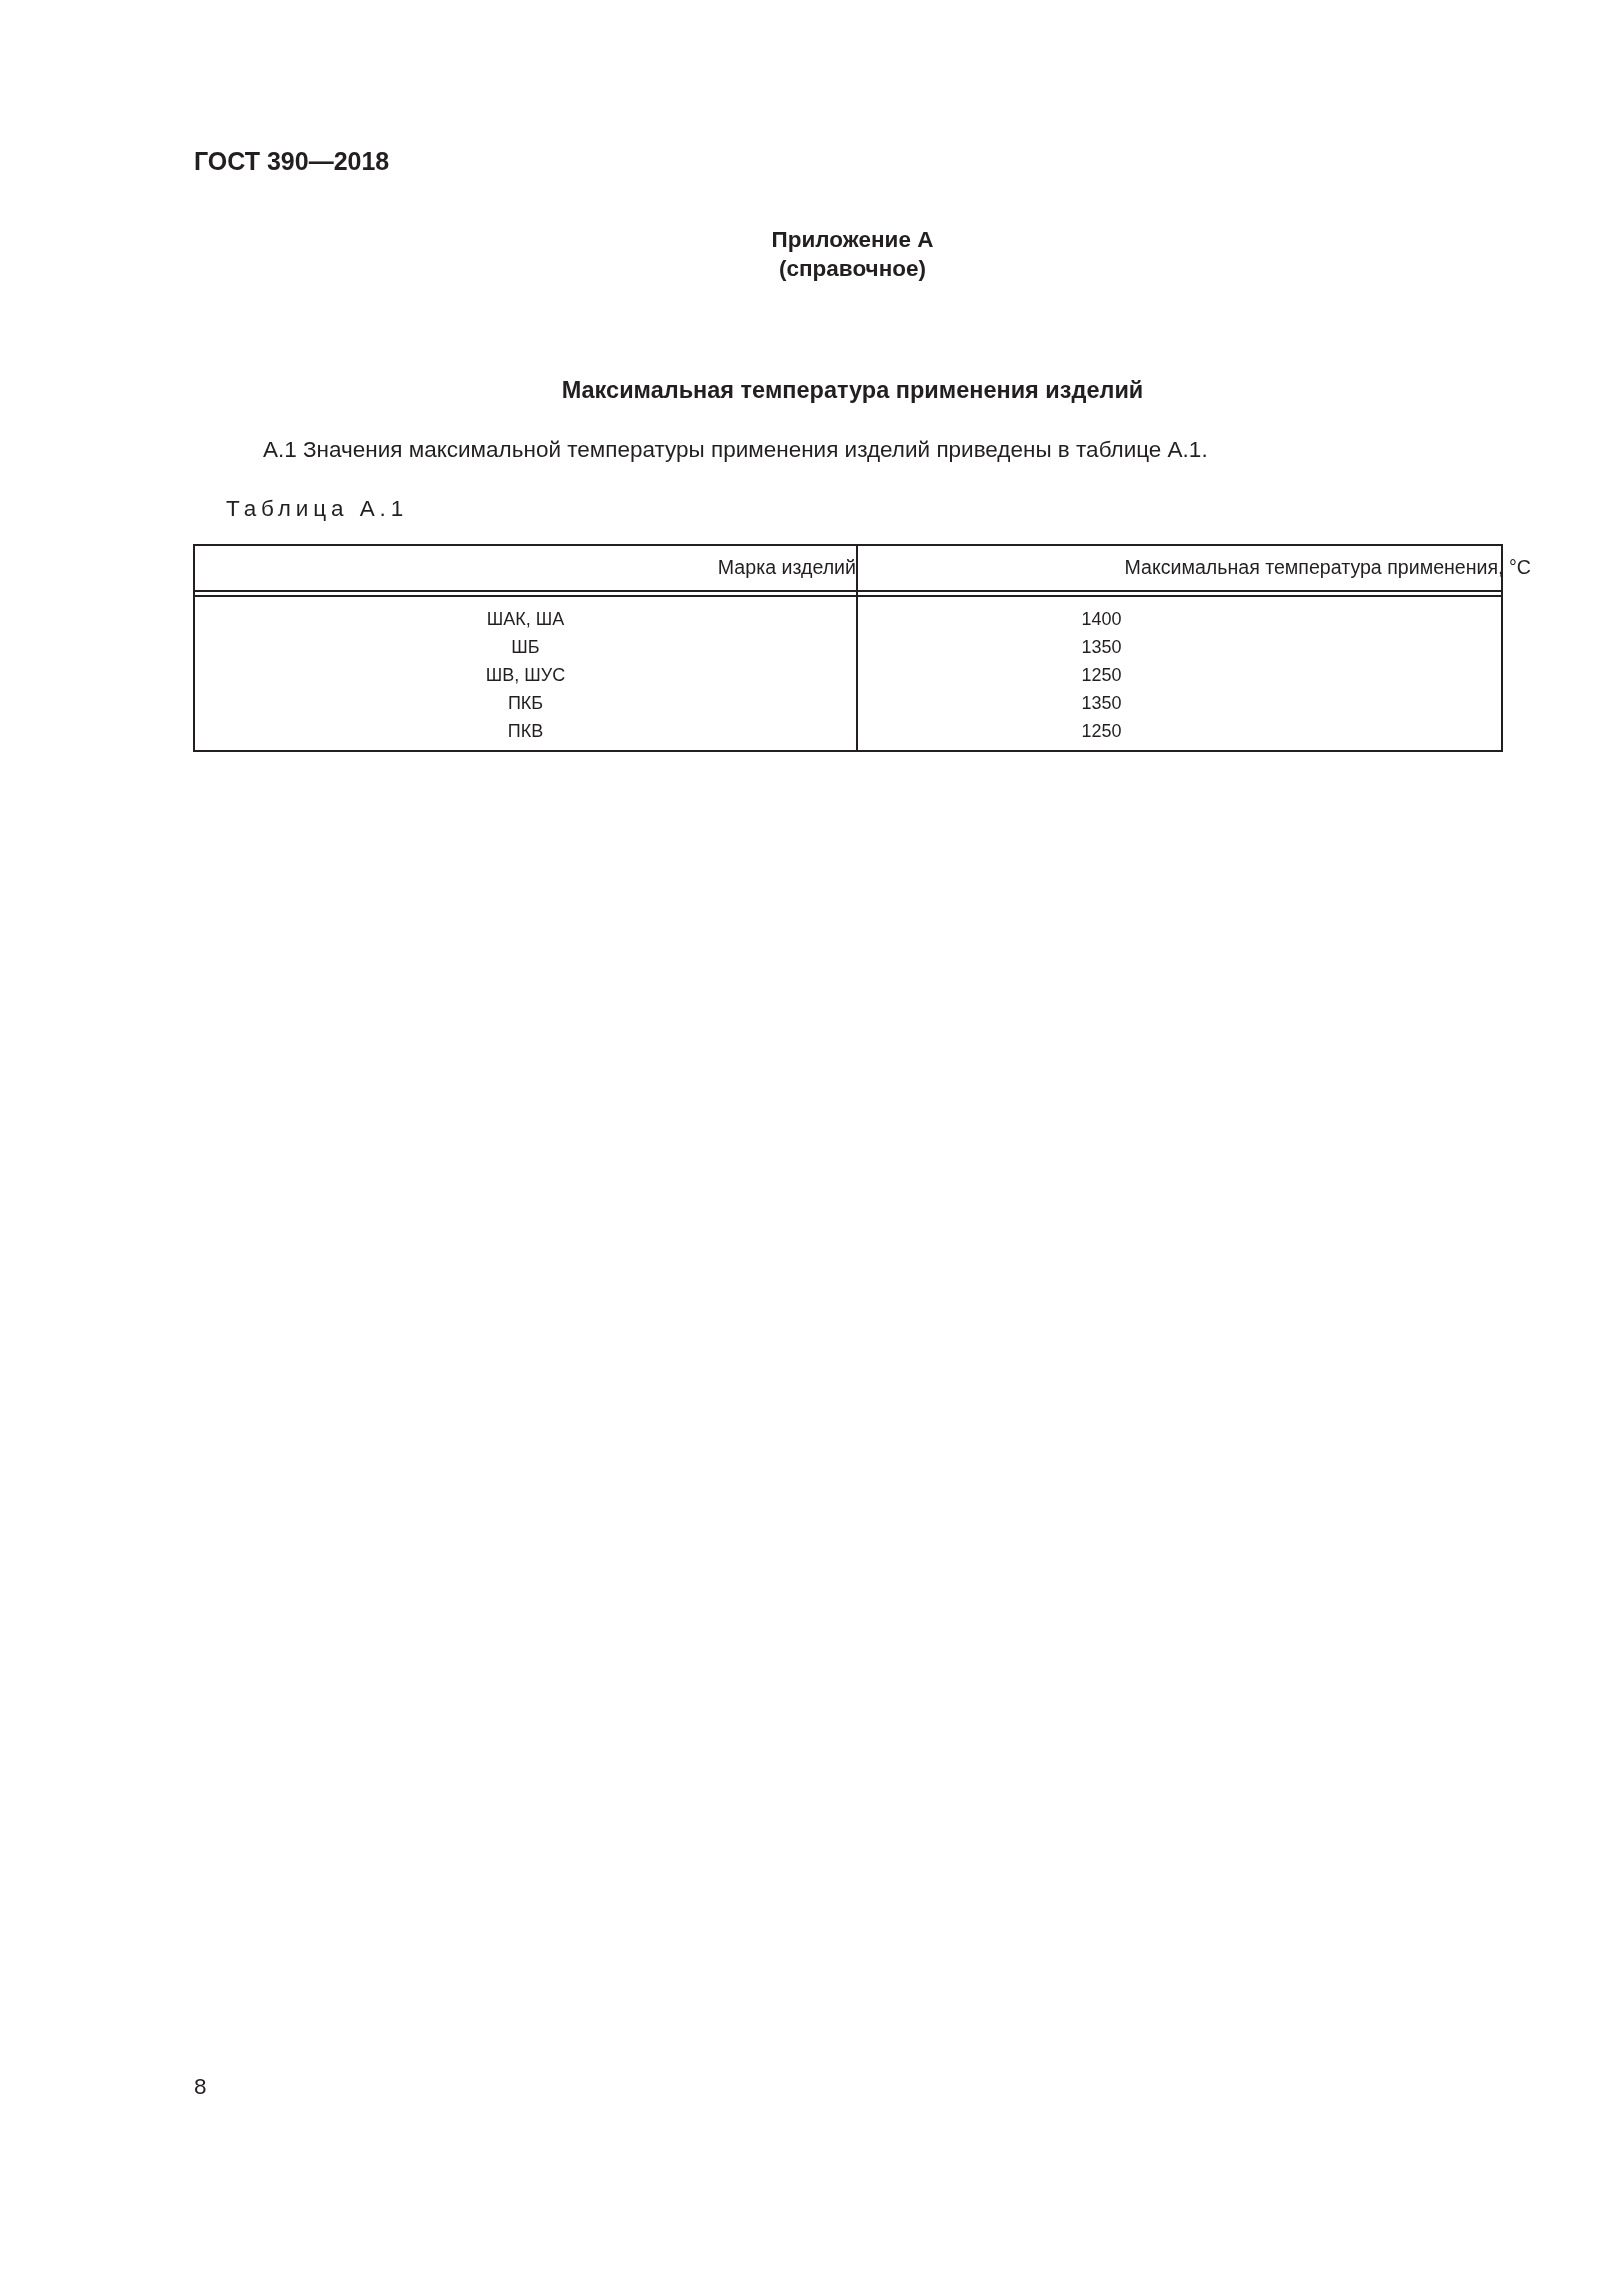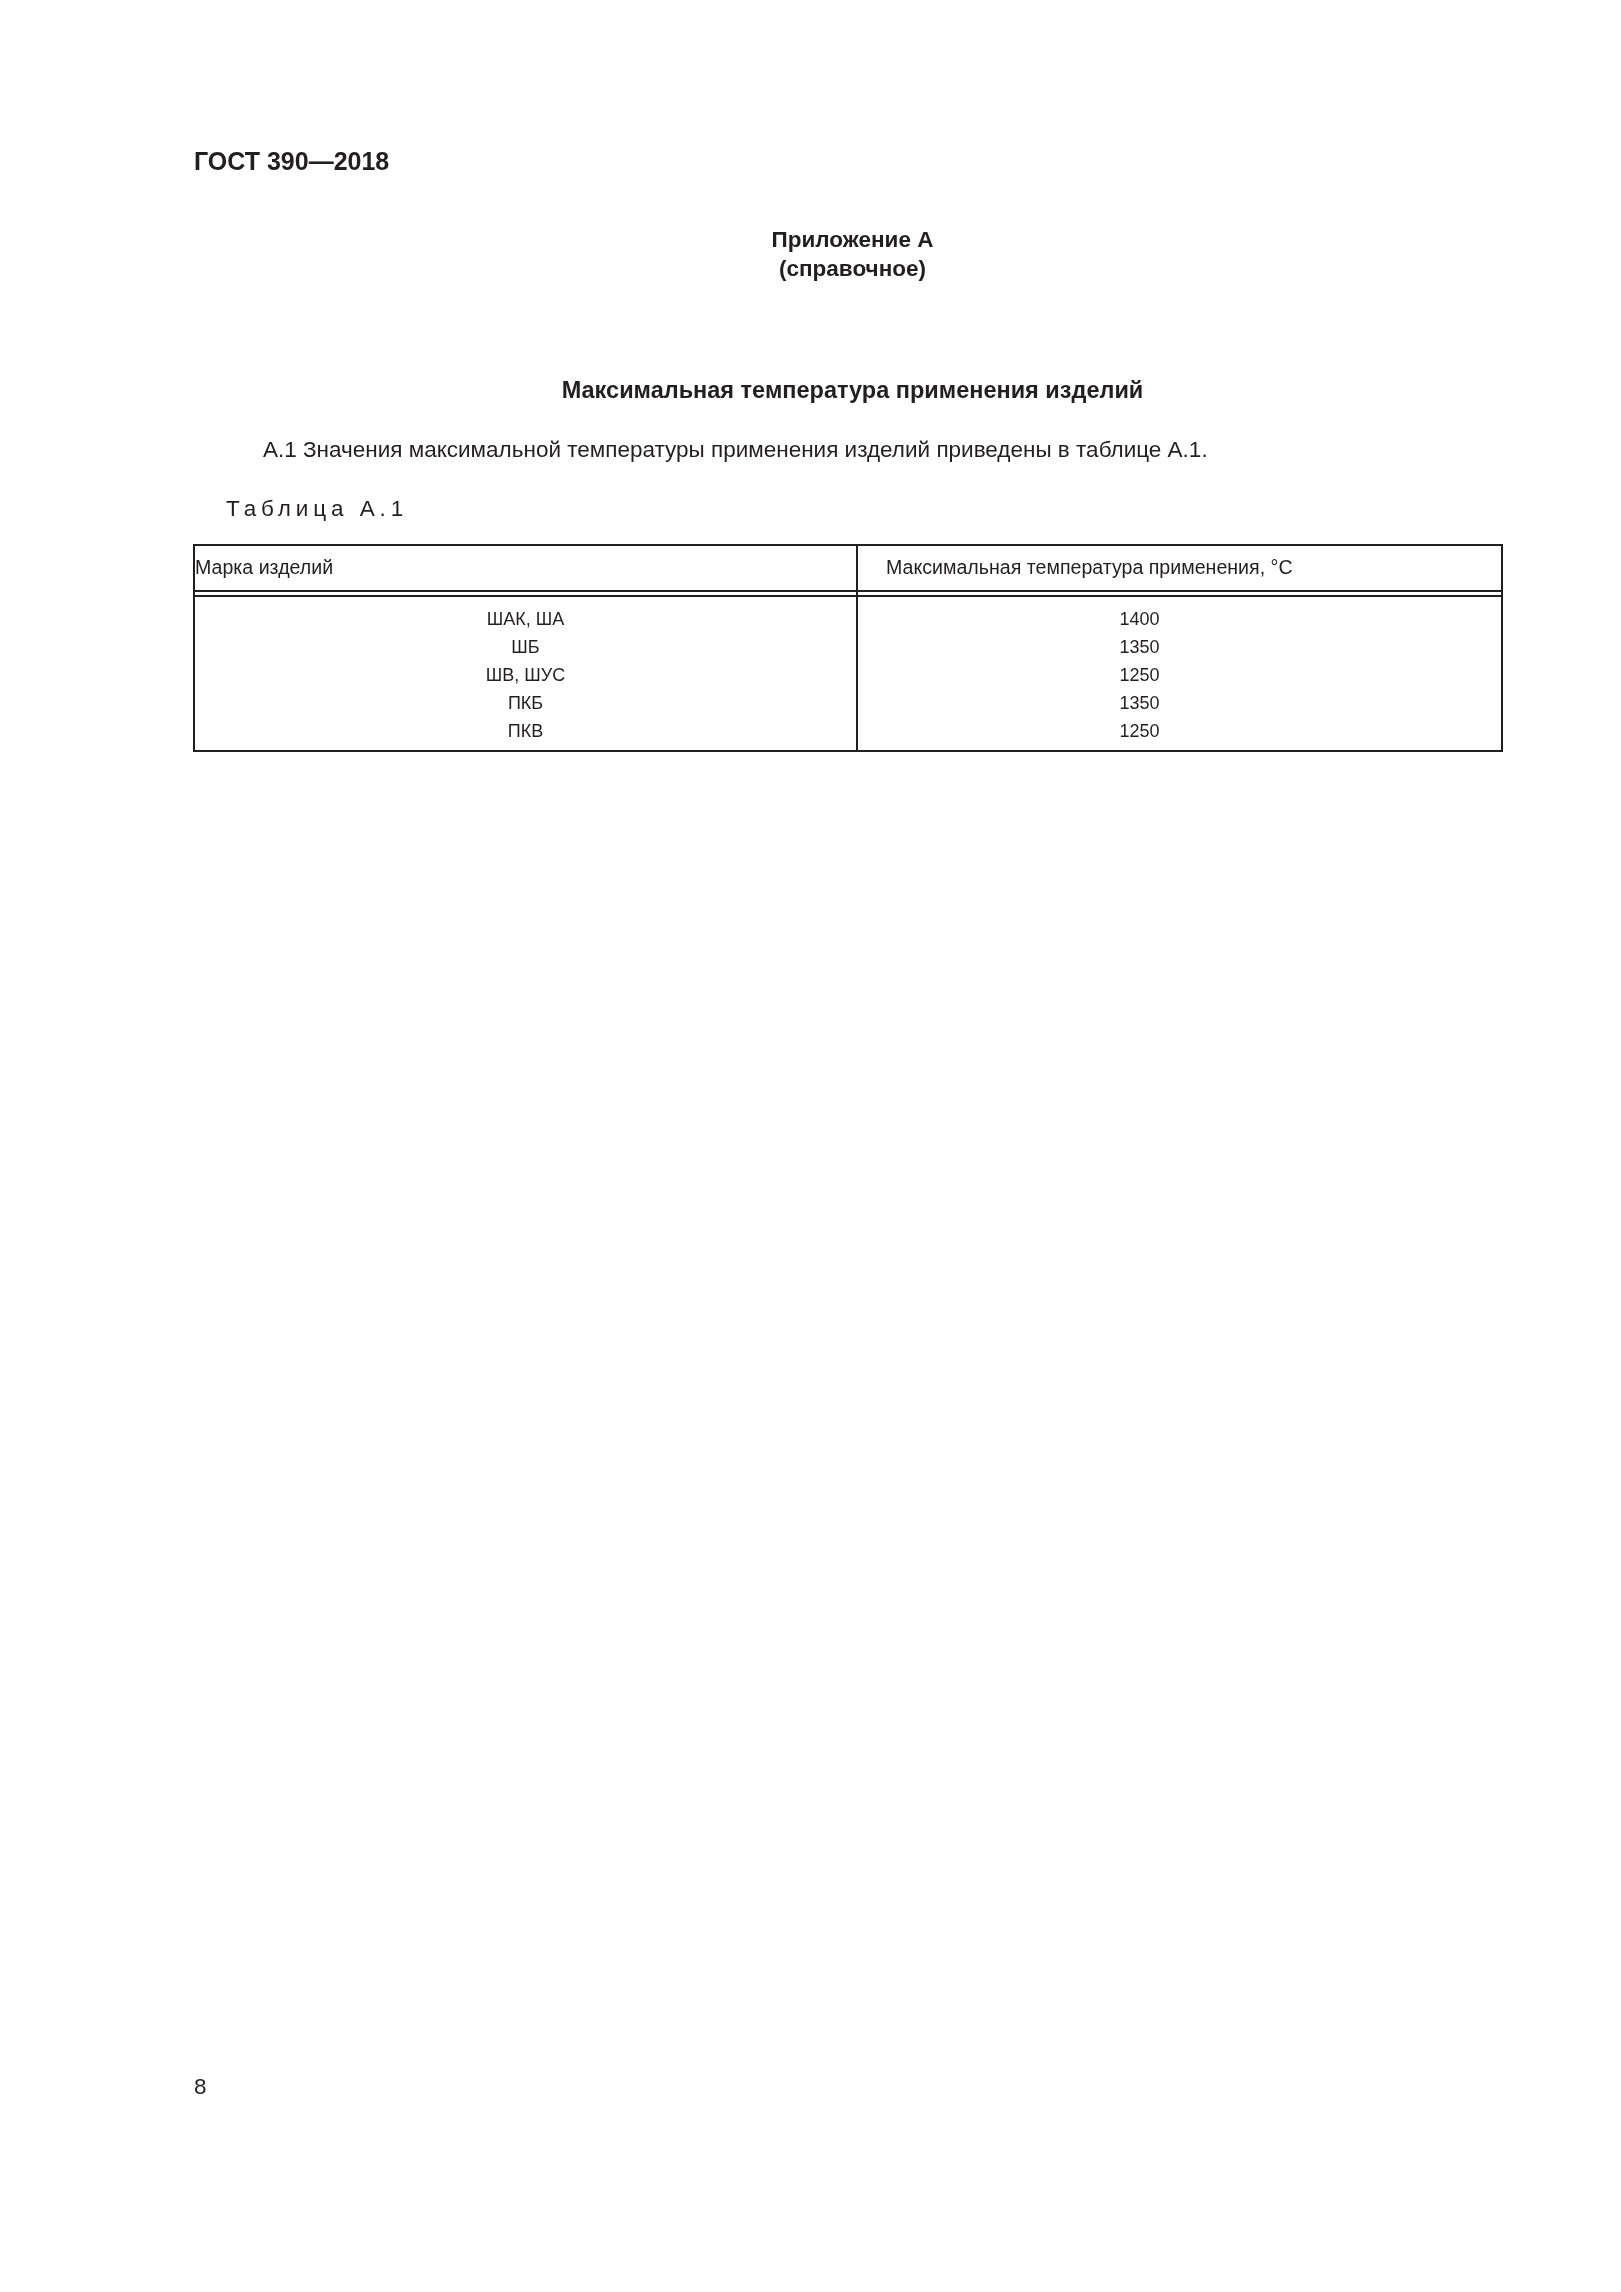--- a/index.html
+++ b/index.html
@@ -9,26 +9,26 @@
   .doc-code { left: 194px; top: 147px; font-size: 25px; font-weight: bold; }
   .appendix { left: 0; width: 1705px; top: 225px; text-align: center; font-size: 22.5px; font-weight: bold; line-height: 29px; }
   .section-title { left: 0; width: 1705px; top: 377px; text-align: center; font-size: 23.5px; font-weight: bold; }
   .para { left: 263px; top: 437px; font-size: 22.5px; }
   .table-caption { left: 194px; top: 496px; font-size: 22.5px; letter-spacing: 4.9px; margin-left: 32px; }
   .tbl { left: 193px; top: 544px; width: 1310px; height: 208px;
          border: 2.9px solid #231f20; box-sizing: border-box; }
   .col-div { position: absolute; left: 661px; top: 0; bottom: 0; width: 2px; background: #231f20; }
   .hdr-line1 { position: absolute; left: 0; right: 0; top: 44px; height: 2px; background: #231f20; }
   .hdr-line2 { position: absolute; left: 0; right: 0; top: 49px; height: 2px; background: #231f20; }
-  .hdr-cell { position: absolute; top: 9.8px; font-size: 19.6px; text-align: left; }
+  .hdr-cell { position: absolute; top: 9.8px; font-size: 19.6px; text-align: right; }
   .hdr-c1 { left: 0; width: 661px; }
   .hdr-c2 { left: 663px; width: 645px; padding-left: 28px; }
   .col-body { position: absolute; top: 59px; text-align: center; font-size: 18px; line-height: 28px; }
   .body-c1 { left: 0; width: 661px; }
-  .body-c2 { left: 663px; width: 563px; }
+  .body-c2 { left: 625px; width: 563px; }
   .page-num { left: 194px; top: 2074px; font-size: 22.5px; }
 </style>
 </head>
 <body>
 
 <div class="abs doc-code">ГОСТ 390—2018</div>
 
 <div class="abs appendix">
   <div>Приложение А</div>
   <div>(справочное)</div>

